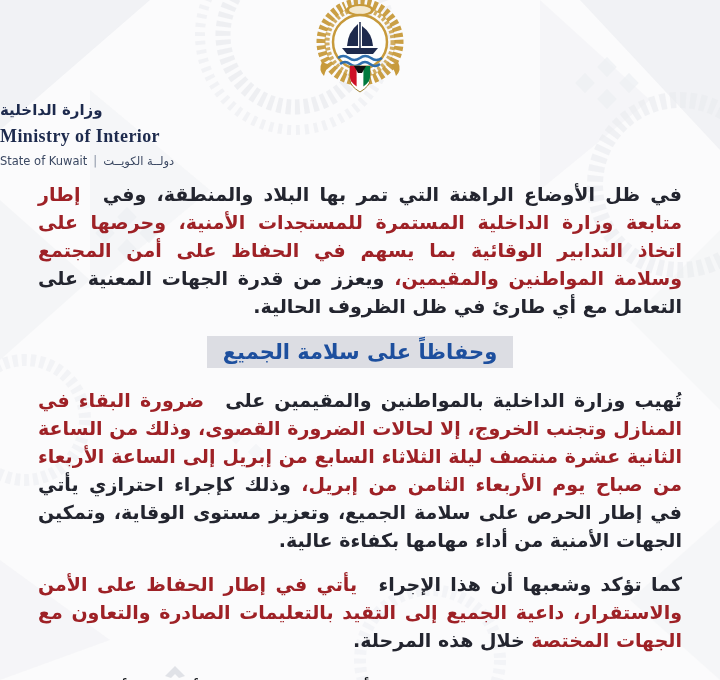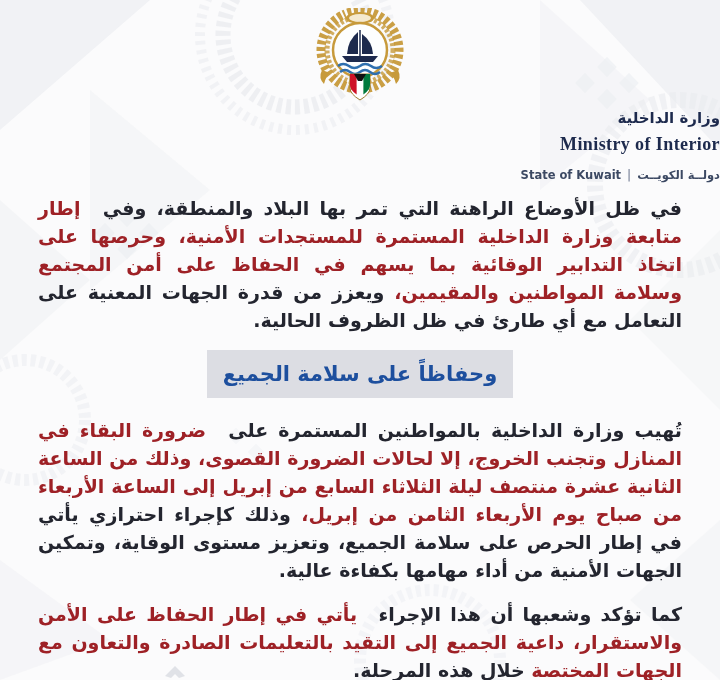--- a/index.html
+++ b/index.html
@@ -5,43 +5,43 @@
   html,body{margin:0;padding:0;}
   body{
     width:720px;height:680px;overflow:hidden;position:relative;
     background:#fbfbfc;
     font-family:"DejaVu Sans", sans-serif;
   }
   .bg-layer{position:absolute;inset:0;z-index:0;pointer-events:none;}
   .page{position:relative;z-index:1;width:720px;height:680px;}
 
   
-  .logo-block{text-align:right;padding-top:8px;line-height:1.15;}
+  .logo-block{text-align:left;padding-top:0;line-height:1.15;}
   .emblem{display:block;margin:0 auto;}
   .ministry-ar{color:#1d2a4d;font-weight:bold;font-size:15px;margin-top:2px;direction:rtl;}
   .ministry-en{color:#1d2a4d;font-family:"Liberation Serif", serif;font-weight:bold;font-size:18px;letter-spacing:.4px;margin-top:7px;}
-  .state-line{color:#3c4963;font-size:11.5px;margin-top:14px;font-weight:bold;}
+  .state-line{color:#3c4963;font-size:11.5px;margin-top:8px;}
   .state-line .sep{margin:0 6px;color:#8a93a5;}
 
   
   .content{direction:rtl;padding:12px 38px 0 38px;}
   .para{
     margin:0 0 16px 0;
     font-size:19px;font-weight:bold;line-height:28px;
     color:var(--dark,#23252f);
     text-align:justify;text-align-last:right;
   }
   .seg-red{color:var(--red,#a02328);}
   .seg-dark{color:var(--dark,#23252f);margin-left:12px;}
 
   .heading-wrap{text-align:center;margin:14px 0 18px 0;}
   .heading{
     display:inline-block;background:var(--heading-bg,#dcdde3);
     color:var(--heading-blue,#1d4f9e);
-    font-size:21px;font-weight:bold;line-height:30px;padding:9px 16px;
+    font-size:21px;font-weight:bold;line-height:30px;padding:1px 16px;
   }
 
   .footer-line{
     direction:rtl;text-align:center;
     font-size:20px;font-weight:bold;color:#0f1115;
     margin-top:24px;
   }
 </style>
 </head>
 <body>
@@ -129,21 +129,21 @@
       <span class="seg-dark">في ظل الأوضاع الراهنة التي تمر بها البلاد والمنطقة، وفي </span>
       <span class="seg-red">إطار متابعة وزارة الداخلية المستمرة للمستجدات الأمنية، وحرصها على اتخاذ التدابير الوقائية بما يسهم في الحفاظ على أمن المجتمع وسلامة المواطنين والمقيمين، </span>
       <span class="seg-dark">ويعزز من قدرة الجهات المعنية على التعامل مع أي طارئ في ظل الظروف الحالية.</span>
     </p>
 
     <div class="heading-wrap">
       <span class="heading">وحفاظاً على سلامة الجميع</span>
     </div>
 
     <p class="para">
-      <span class="seg-dark">تُهيب وزارة الداخلية بالمواطنين المستمرة على </span>
+      <span class="seg-dark">تُهيب وزارة الداخلية بالمواطنين والمقيمين على </span>
       <span class="seg-red">ضرورة البقاء في المنازل وتجنب الخروج، إلا لحالات الضرورة القصوى، وذلك من الساعة الثانية عشرة منتصف ليلة الثلاثاء السابع من إبريل إلى الساعة الأربعاء من صباح يوم الأربعاء الثامن من إبريل، </span>
       <span class="seg-dark">وذلك كإجراء احترازي يأتي في إطار الحرص على سلامة الجميع، وتعزيز مستوى الوقاية، وتمكين الجهات الأمنية من أداء مهامها بكفاءة عالية.</span>
     </p>
 
     <p class="para">
       <span class="seg-dark">كما تؤكد وشعبها أن هذا الإجراء </span>
       <span class="seg-red">يأتي في إطار الحفاظ على الأمن والاستقرار، داعية الجميع إلى التقيد بالتعليمات الصادرة والتعاون مع الجهات المختصة </span>
       <span class="seg-dark">خلال هذه المرحلة.</span>
     </p>
 

